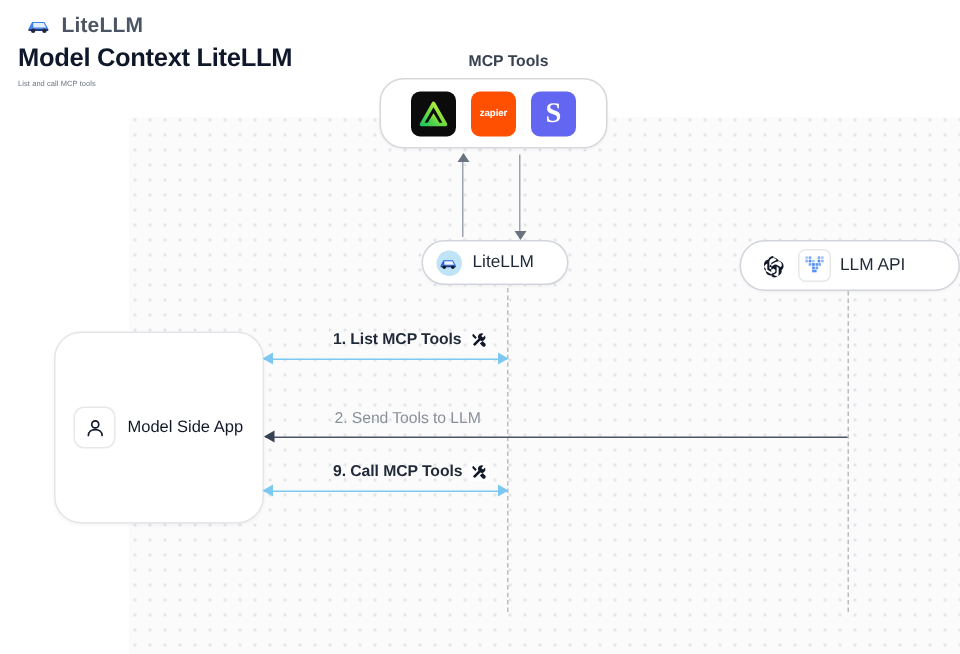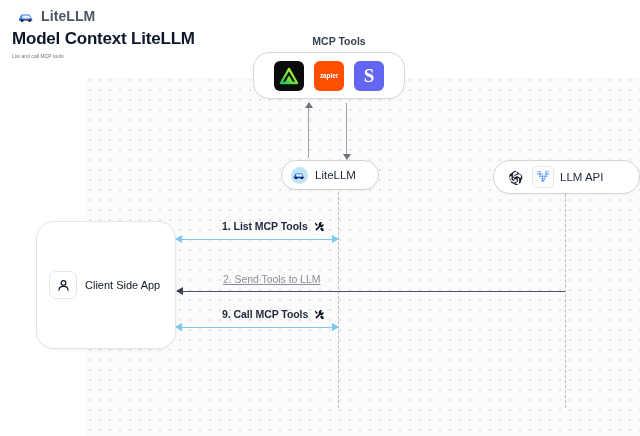--- a/index.html
+++ b/index.html
@@ -262,21 +262,21 @@
     white-space: nowrap;
     background: transparent;
     margin-left: 38px;
   }
   .msg-label .txt {
     font-size: 10.5px;
     font-weight: 600;
     letter-spacing: -0.05px;
   }
   .msg.blue .msg-label .txt { color: #1f2937; }
-  .msg.dark .msg-label .txt { color: #8a9099; font-weight: 500; text-decoration: underline; }
+  .msg.dark .msg-label .txt { color: #8a9099; font-weight: 500; }
   .tools-badge {
     width: 13px; height: 13px;
     background: #ffffff;
     border-radius: 2px;
     display: flex;
     align-items: center;
     justify-content: center;
     flex: none;
   }
 
@@ -391,21 +391,21 @@
 <div class="lifeline" id="lifeline-litellm"></div>
 <div class="lifeline" id="lifeline-llmapi"></div>
 
 <div id="client-app-card">
   <span class="person-tile">
     <svg width="15" height="15" viewBox="0 0 20 20">
       <circle cx="10" cy="6.6" r="3.1" fill="none" stroke="#111827" stroke-width="1.5"></circle>
       <path d="M3.9 16.4c0-3.3 2.7-5.2 6.1-5.2s6.1 1.9 6.1 5.2" fill="none" stroke="#111827" stroke-width="1.5" stroke-linecap="round"></path>
     </svg>
   </span>
-  <span class="node-label">Client Side App</span>
+  <span class="node-label">Model Side App</span>
 </div>
 
 <div class="msg blue" style="left:176px; top:239px; width:162px;">
   <div class="line" style="width:162px;"></div>
   <div class="ah left"></div>
   <div class="ah right"></div>
   <div class="msg-label">
     <span class="txt">1. List MCP Tools</span>
     <span class="tools-badge">
       <svg width="11" height="11" viewBox="0 0 16 16">

